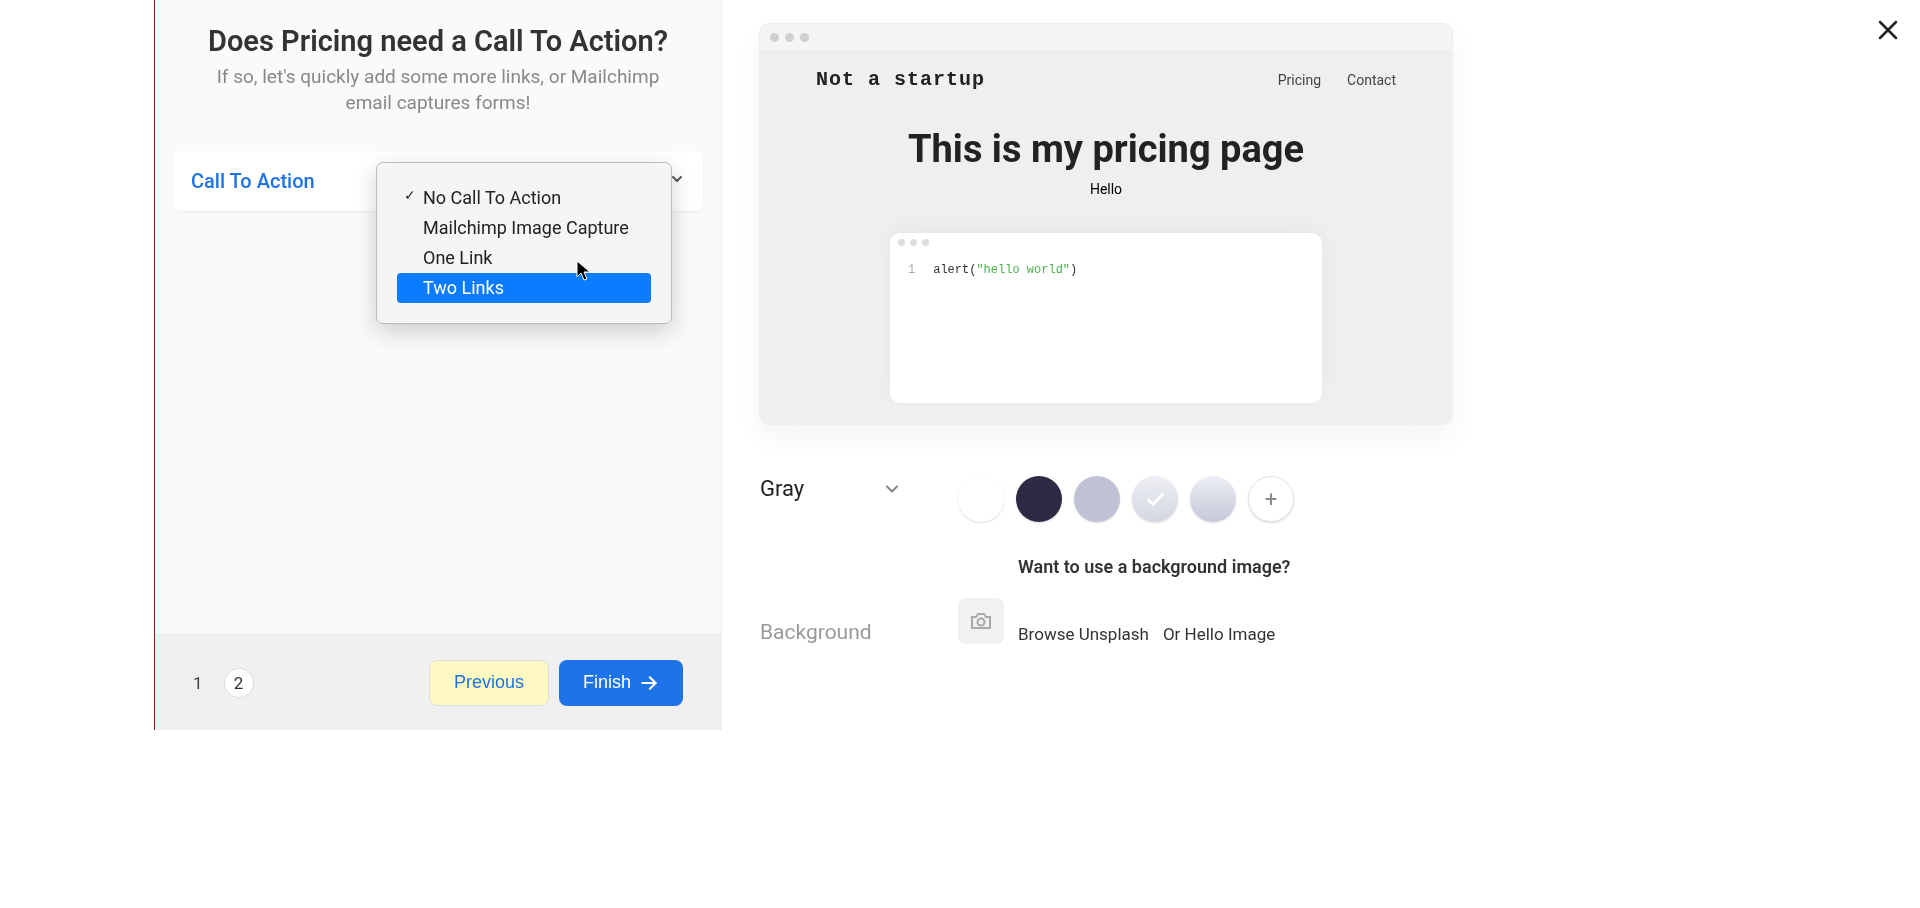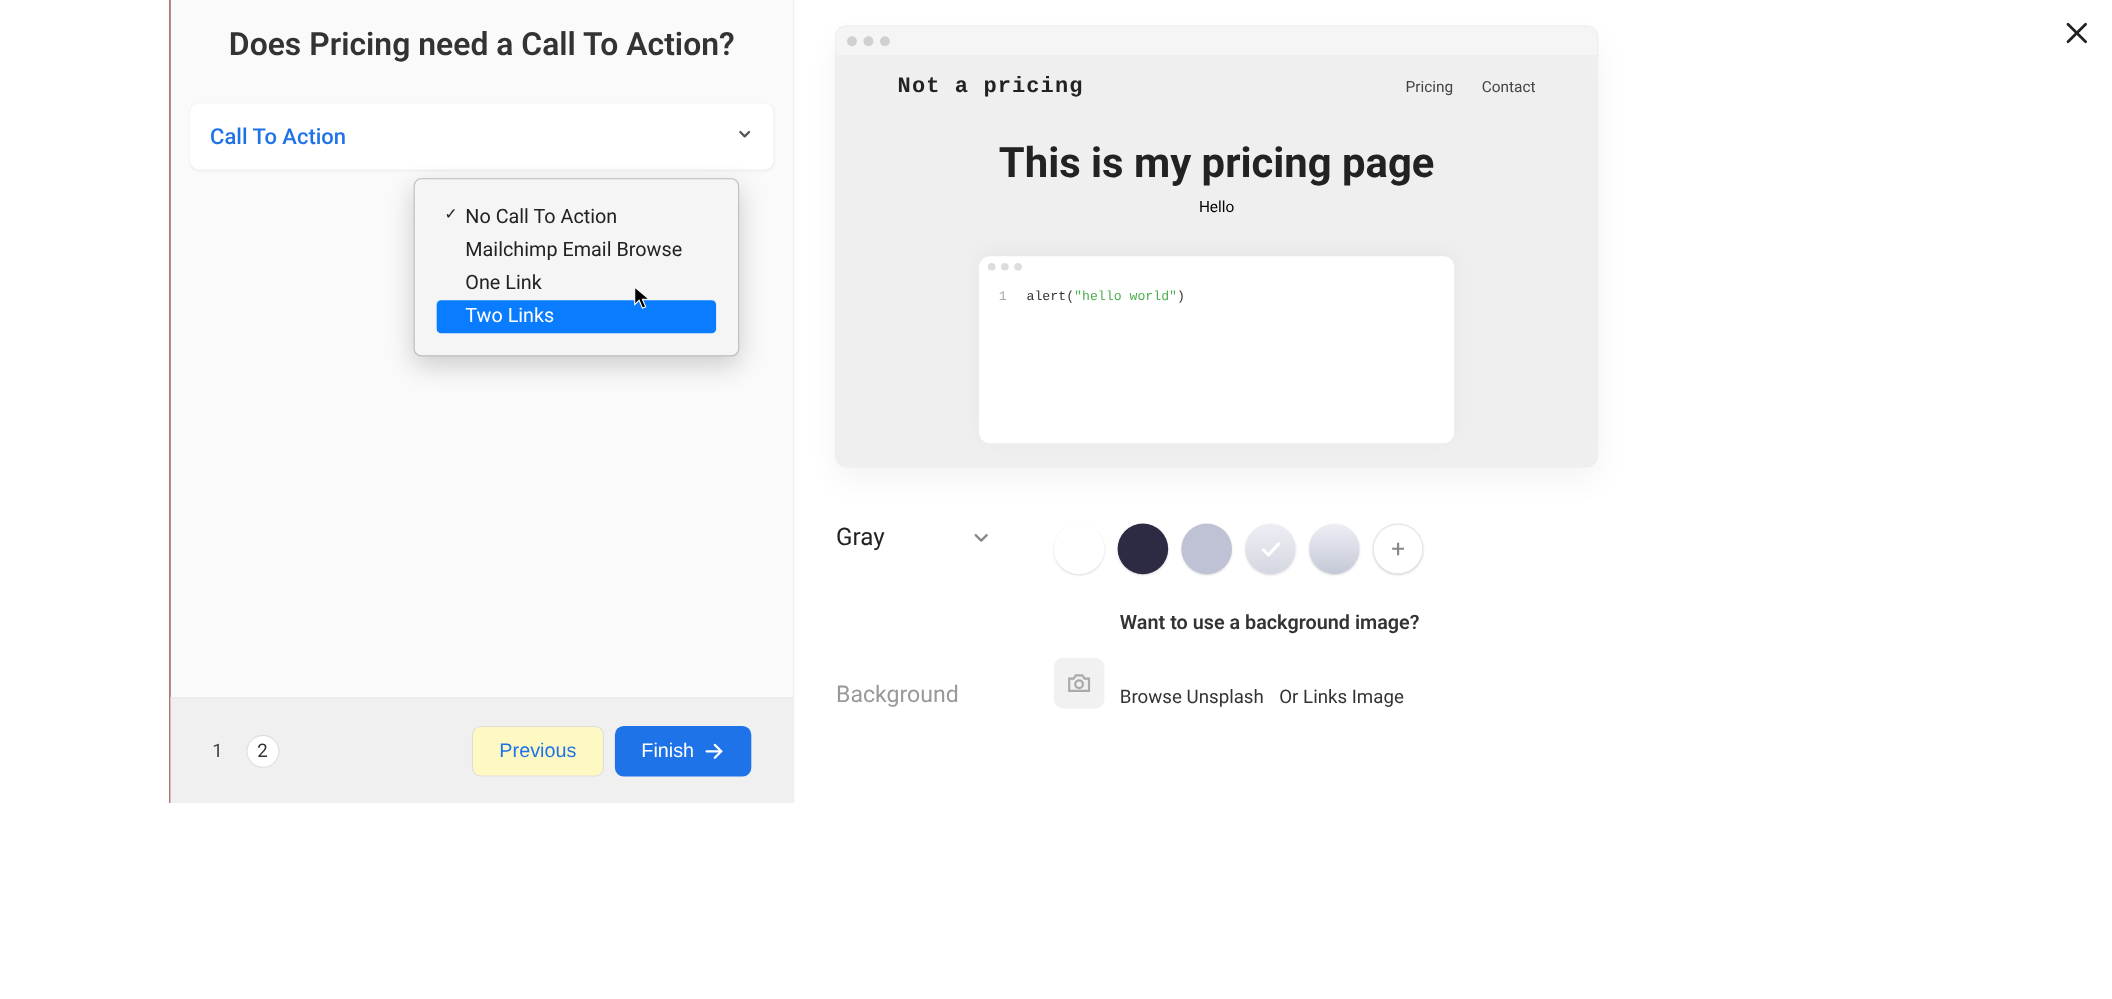--- a/index.html
+++ b/index.html
@@ -285,20 +285,21 @@
 <div class="close-btn">
   <svg width="24" height="24" viewBox="0 0 24 24" fill="none" stroke="currentColor" stroke-width="2.5" stroke-linecap="round">
       <line x1="4" y1="4" x2="20" y2="20"></line>
       <line x1="20" y1="4" x2="4" y2="20"></line>
     </svg>
 </div>
 
 <div class="main-panel">
   <div class="panel-body">
     <h2 class="heading">Does Pricing need a Call To Action?</h2>
+    <p class="subheading">If so, let's quickly add some more links, or Mailchimp email captures forms!</p>
 
     <div class="card">
       <span class="card-label">Call To Action</span>
       <span class="chevron">
         <svg width="16" height="16" viewBox="0 0 24 24" fill="none" stroke="currentColor" stroke-width="3" stroke-linecap="round" stroke-linejoin="round">
             <polyline points="6 9 12 15 18 9"></polyline>
           </svg>
       </span>
     </div>
   </div>
@@ -318,39 +319,39 @@
             <line x1="4" y1="12" x2="20" y2="12"></line>
             <polyline points="13 5 20 12 13 19"></polyline>
           </svg>
       </button>
     </div>
   </div>
 </div>
 
 <div class="dropdown">
   <div class="dropdown-item selected">No Call To Action</div>
-  <div class="dropdown-item">Mailchimp Email Browse</div>
+  <div class="dropdown-item">Mailchimp Image Capture</div>
   <div class="dropdown-item">One Link</div>
   <div class="dropdown-item highlight">Two Links</div>
 </div>
 
 <div class="cursor">
   <svg width="16" height="22" viewBox="0 0 16 22">
       <path d="M1 1 L1 17 L5 13 L8 20 L11 19 L8 12 L14 12 Z" fill="#000" stroke="#fff" stroke-width="1"></path>
     </svg>
 </div>
 
 <div class="preview-frame">
   <div class="window-dots">
       <span></span>
       <span></span>
       <span></span>
     </div>
   <div class="site-header">
-    <div class="brand">Not a pricing</div>
+    <div class="brand">Not a startup</div>
     <div class="nav-links">
       <span>Pricing</span>
       <span>Contact</span>
     </div>
   </div>
   <div class="hero">
     <h1>This is my pricing page</h1>
     <div class="sub">Hello</div>
   </div>
   <div class="code-window">
@@ -392,16 +393,16 @@
   <div class="bg-thumb">
     <svg width="24" height="24" viewBox="0 0 24 24" fill="none" stroke="#aaa" stroke-width="2">
         <path d="M3 8 h4 l2 -3 h6 l2 3 h4 v11 h-18 z"></path>
         <circle cx="12" cy="13" r="3.5"></circle>
       </svg>
   </div>
   <div class="bg-text">
     <span class="q">Want to use a background image?</span>
     <span class="links">
       <span>Browse Unsplash</span>
-      <span>Or Links Image</span>
+      <span>Or Hello Image</span>
     </span>
   </div>
 </div>
 
 </body></html>

